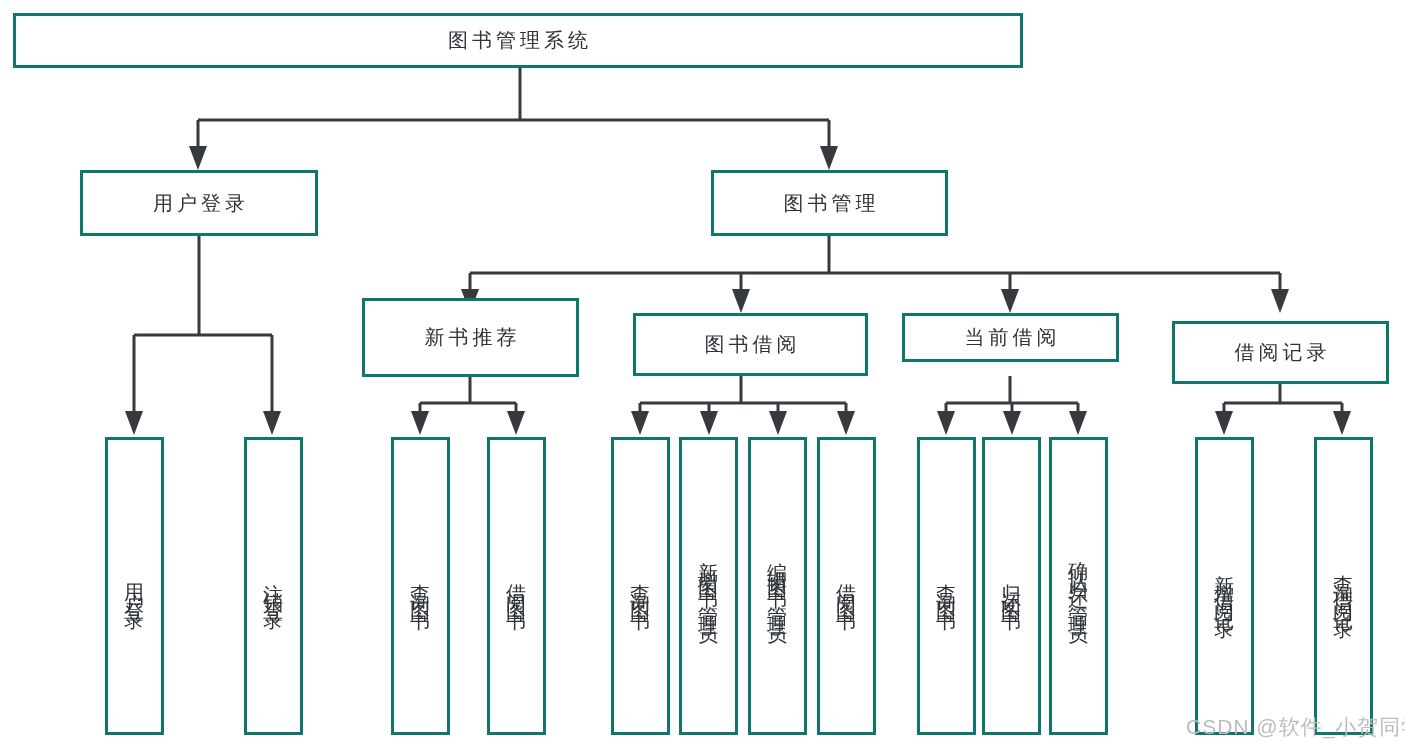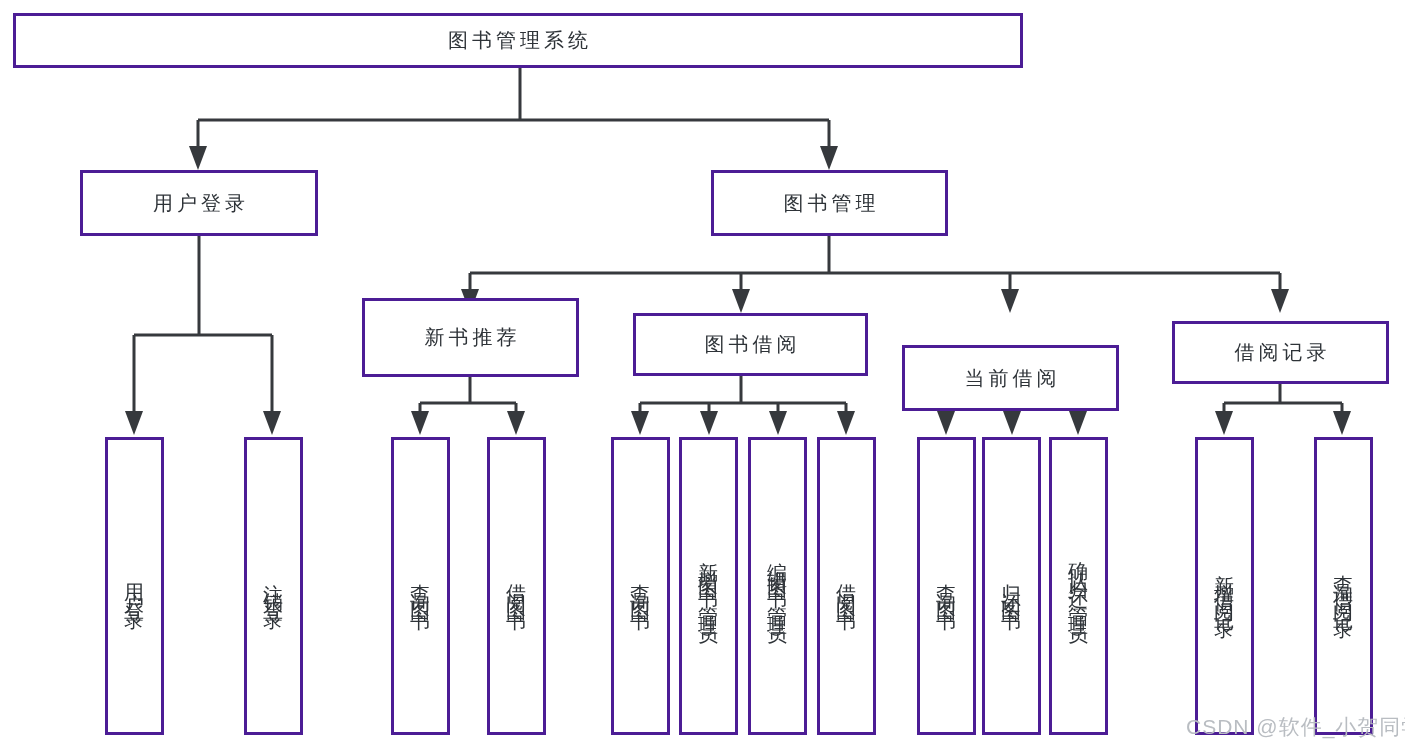--- a/index.html
+++ b/index.html
@@ -11,21 +11,21 @@
     overflow: hidden;
   }
   #connectors {
     position: absolute; left: 0; top: 0;
     width: 1405px; height: 747px;
     z-index: 1;
   }
   .box {
     position: absolute;
     box-sizing: border-box;
-    border: 3px solid #4c1d95;
+    border: 3px solid #0f766e;
     background: #ffffff;
     display: flex;
     align-items: center;
     justify-content: center;
     color: #2e3338;
     z-index: 2;
   }
   .hlabel {
     font-size: 20px;
     letter-spacing: 4px;
@@ -101,21 +101,21 @@
 <div class="box" style="left:711px; top:170px; width:237px; height:66px;align-items:center;">
   <span class="hlabel">图书管理</span>
 </div>
 
 <div class="box" style="left:362px; top:298px; width:217px; height:79px;">
   <span class="hlabel">新书推荐</span>
 </div>
 <div class="box" style="left:633px; top:313px; width:235px; height:63px;">
   <span class="hlabel">图书借阅</span>
 </div>
-<div class="box" style="left:902px; top:313px; width:217px; height:66px;margin-top:32px;">
+<div class="box" style="left:902px; top:313px; width:217px; height:49px;">
   <span class="hlabel">当前借阅</span>
 </div>
 <div class="box" style="left:1172px; top:313px; width:217px; height:63px;margin-top:8px;">
   <span class="hlabel">借阅记录</span>
 </div>
 
 <div class="box" style="left:105px; top:437px; width:59px; height:298px;">
   <span class="vtext">用户登录</span>
 </div>
 <div class="box" style="left:244px; top:437px; width:59px; height:298px;">

